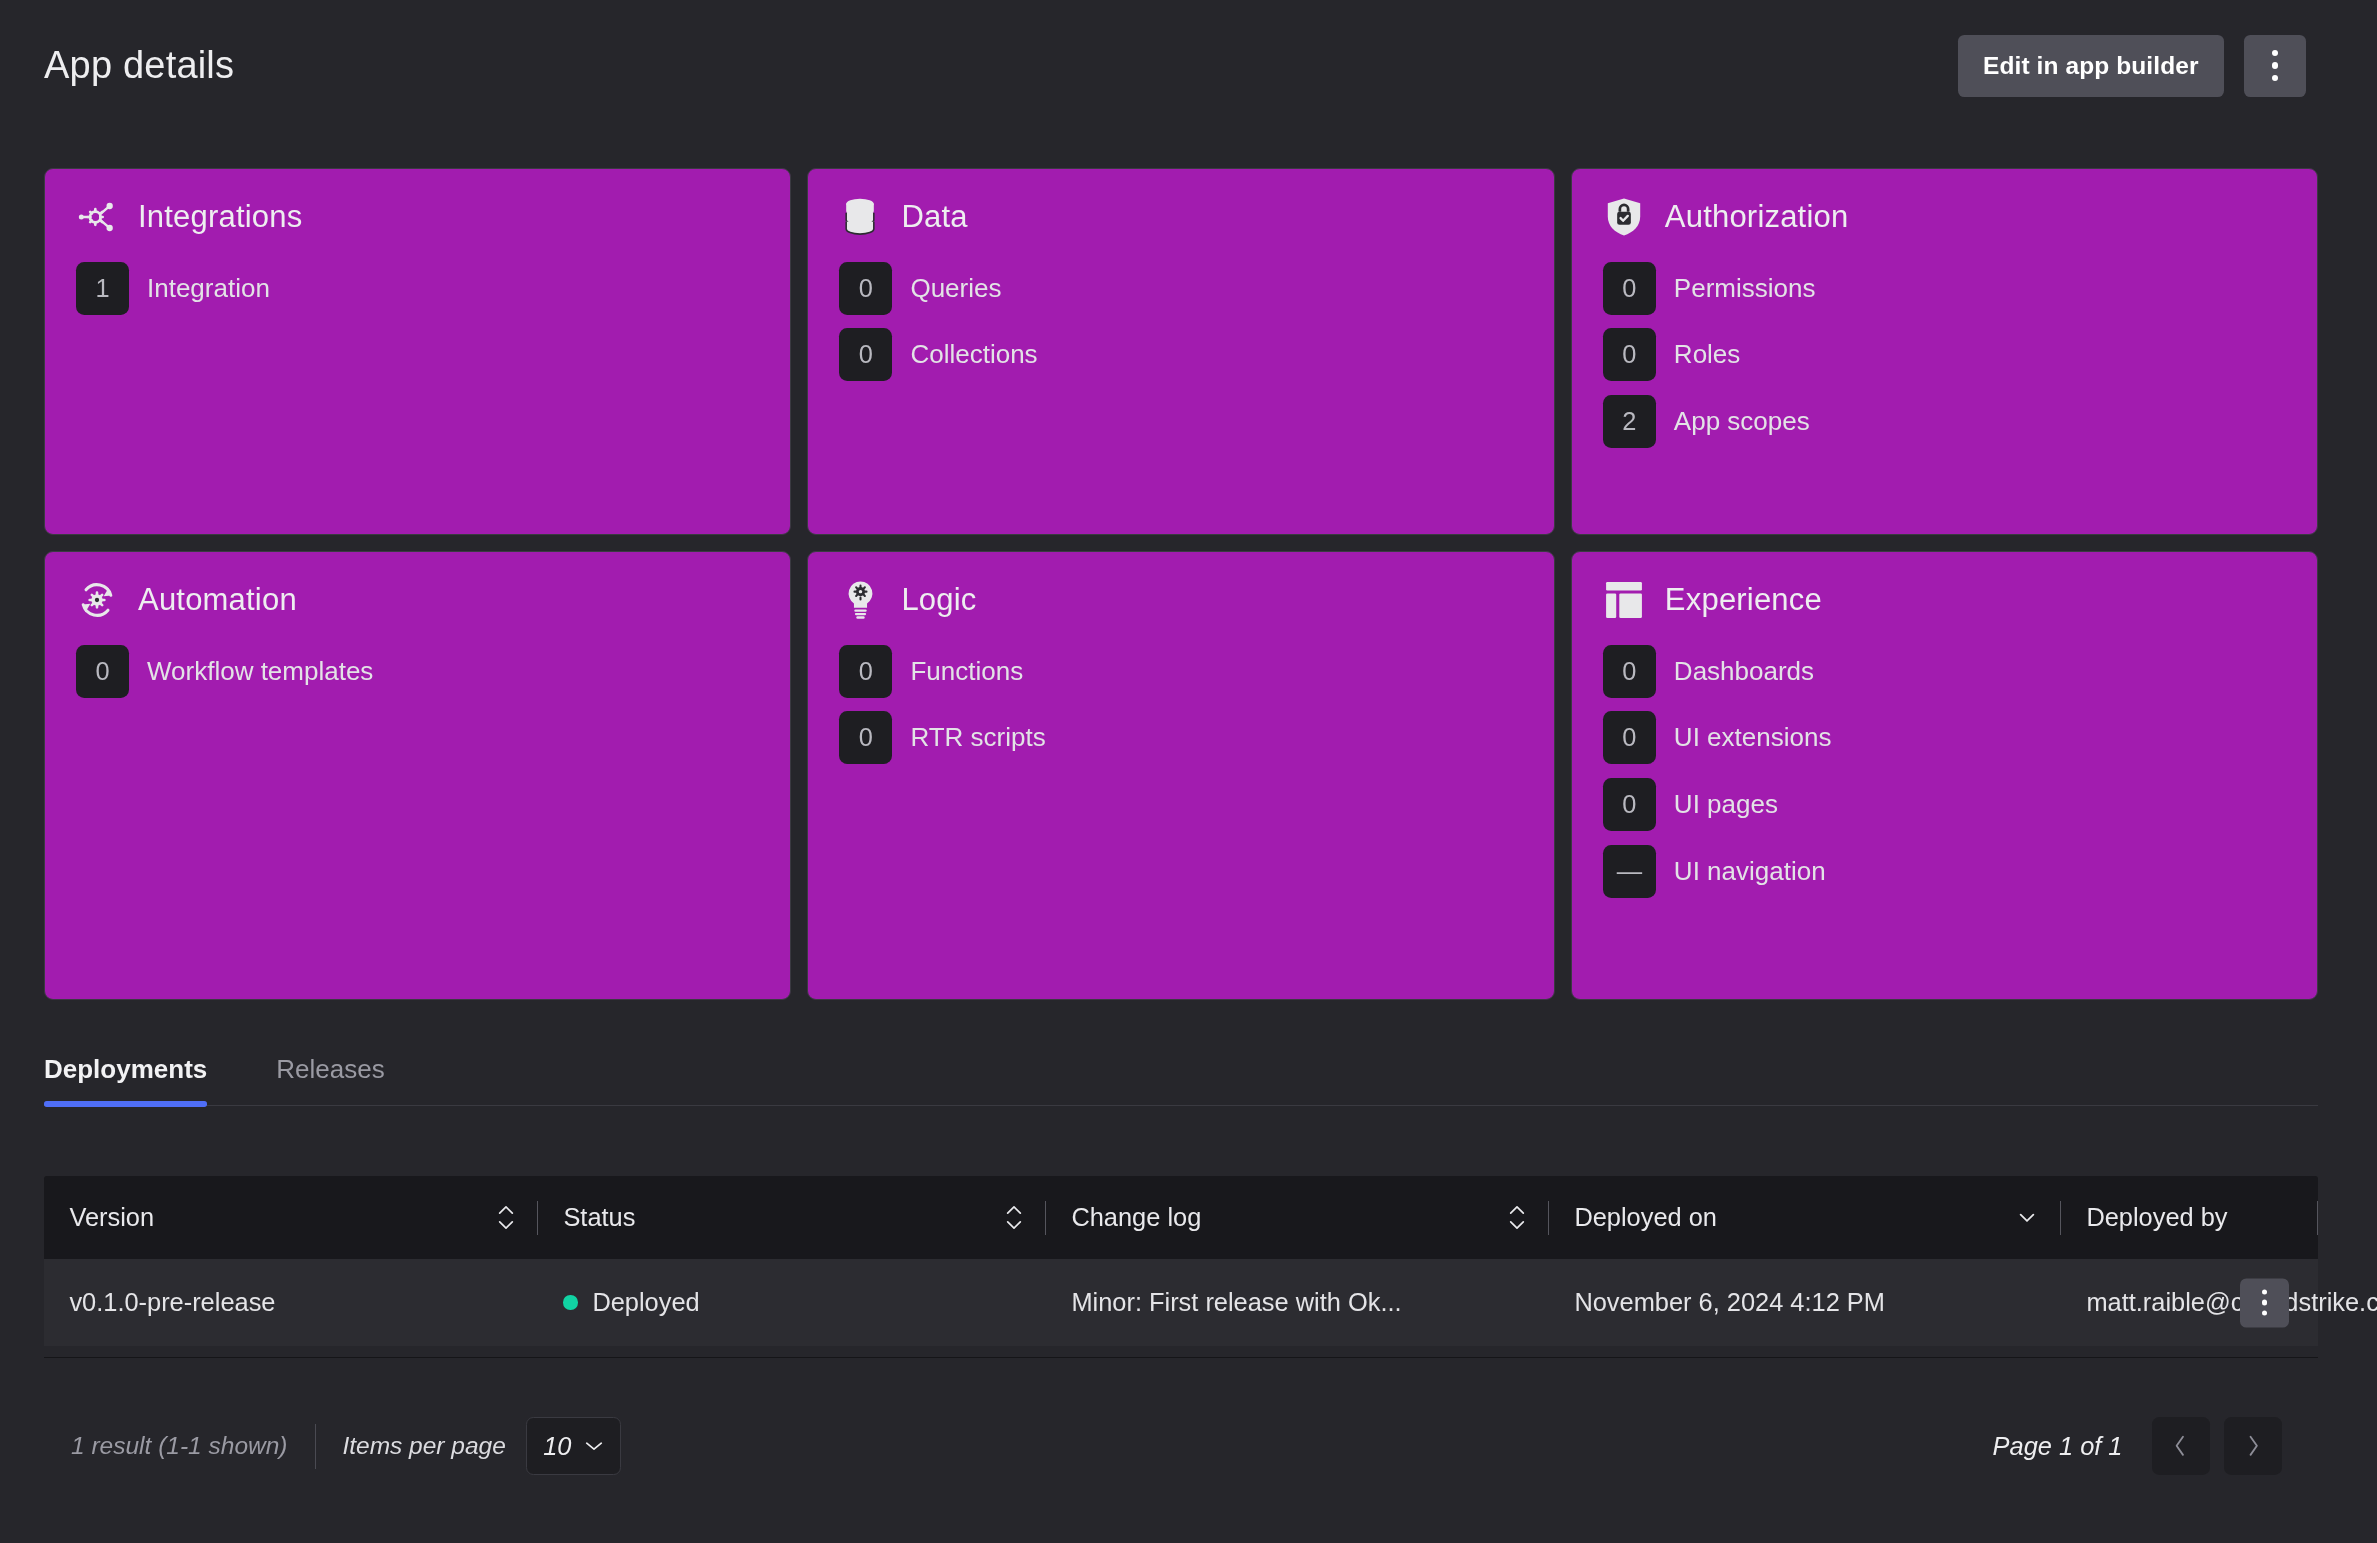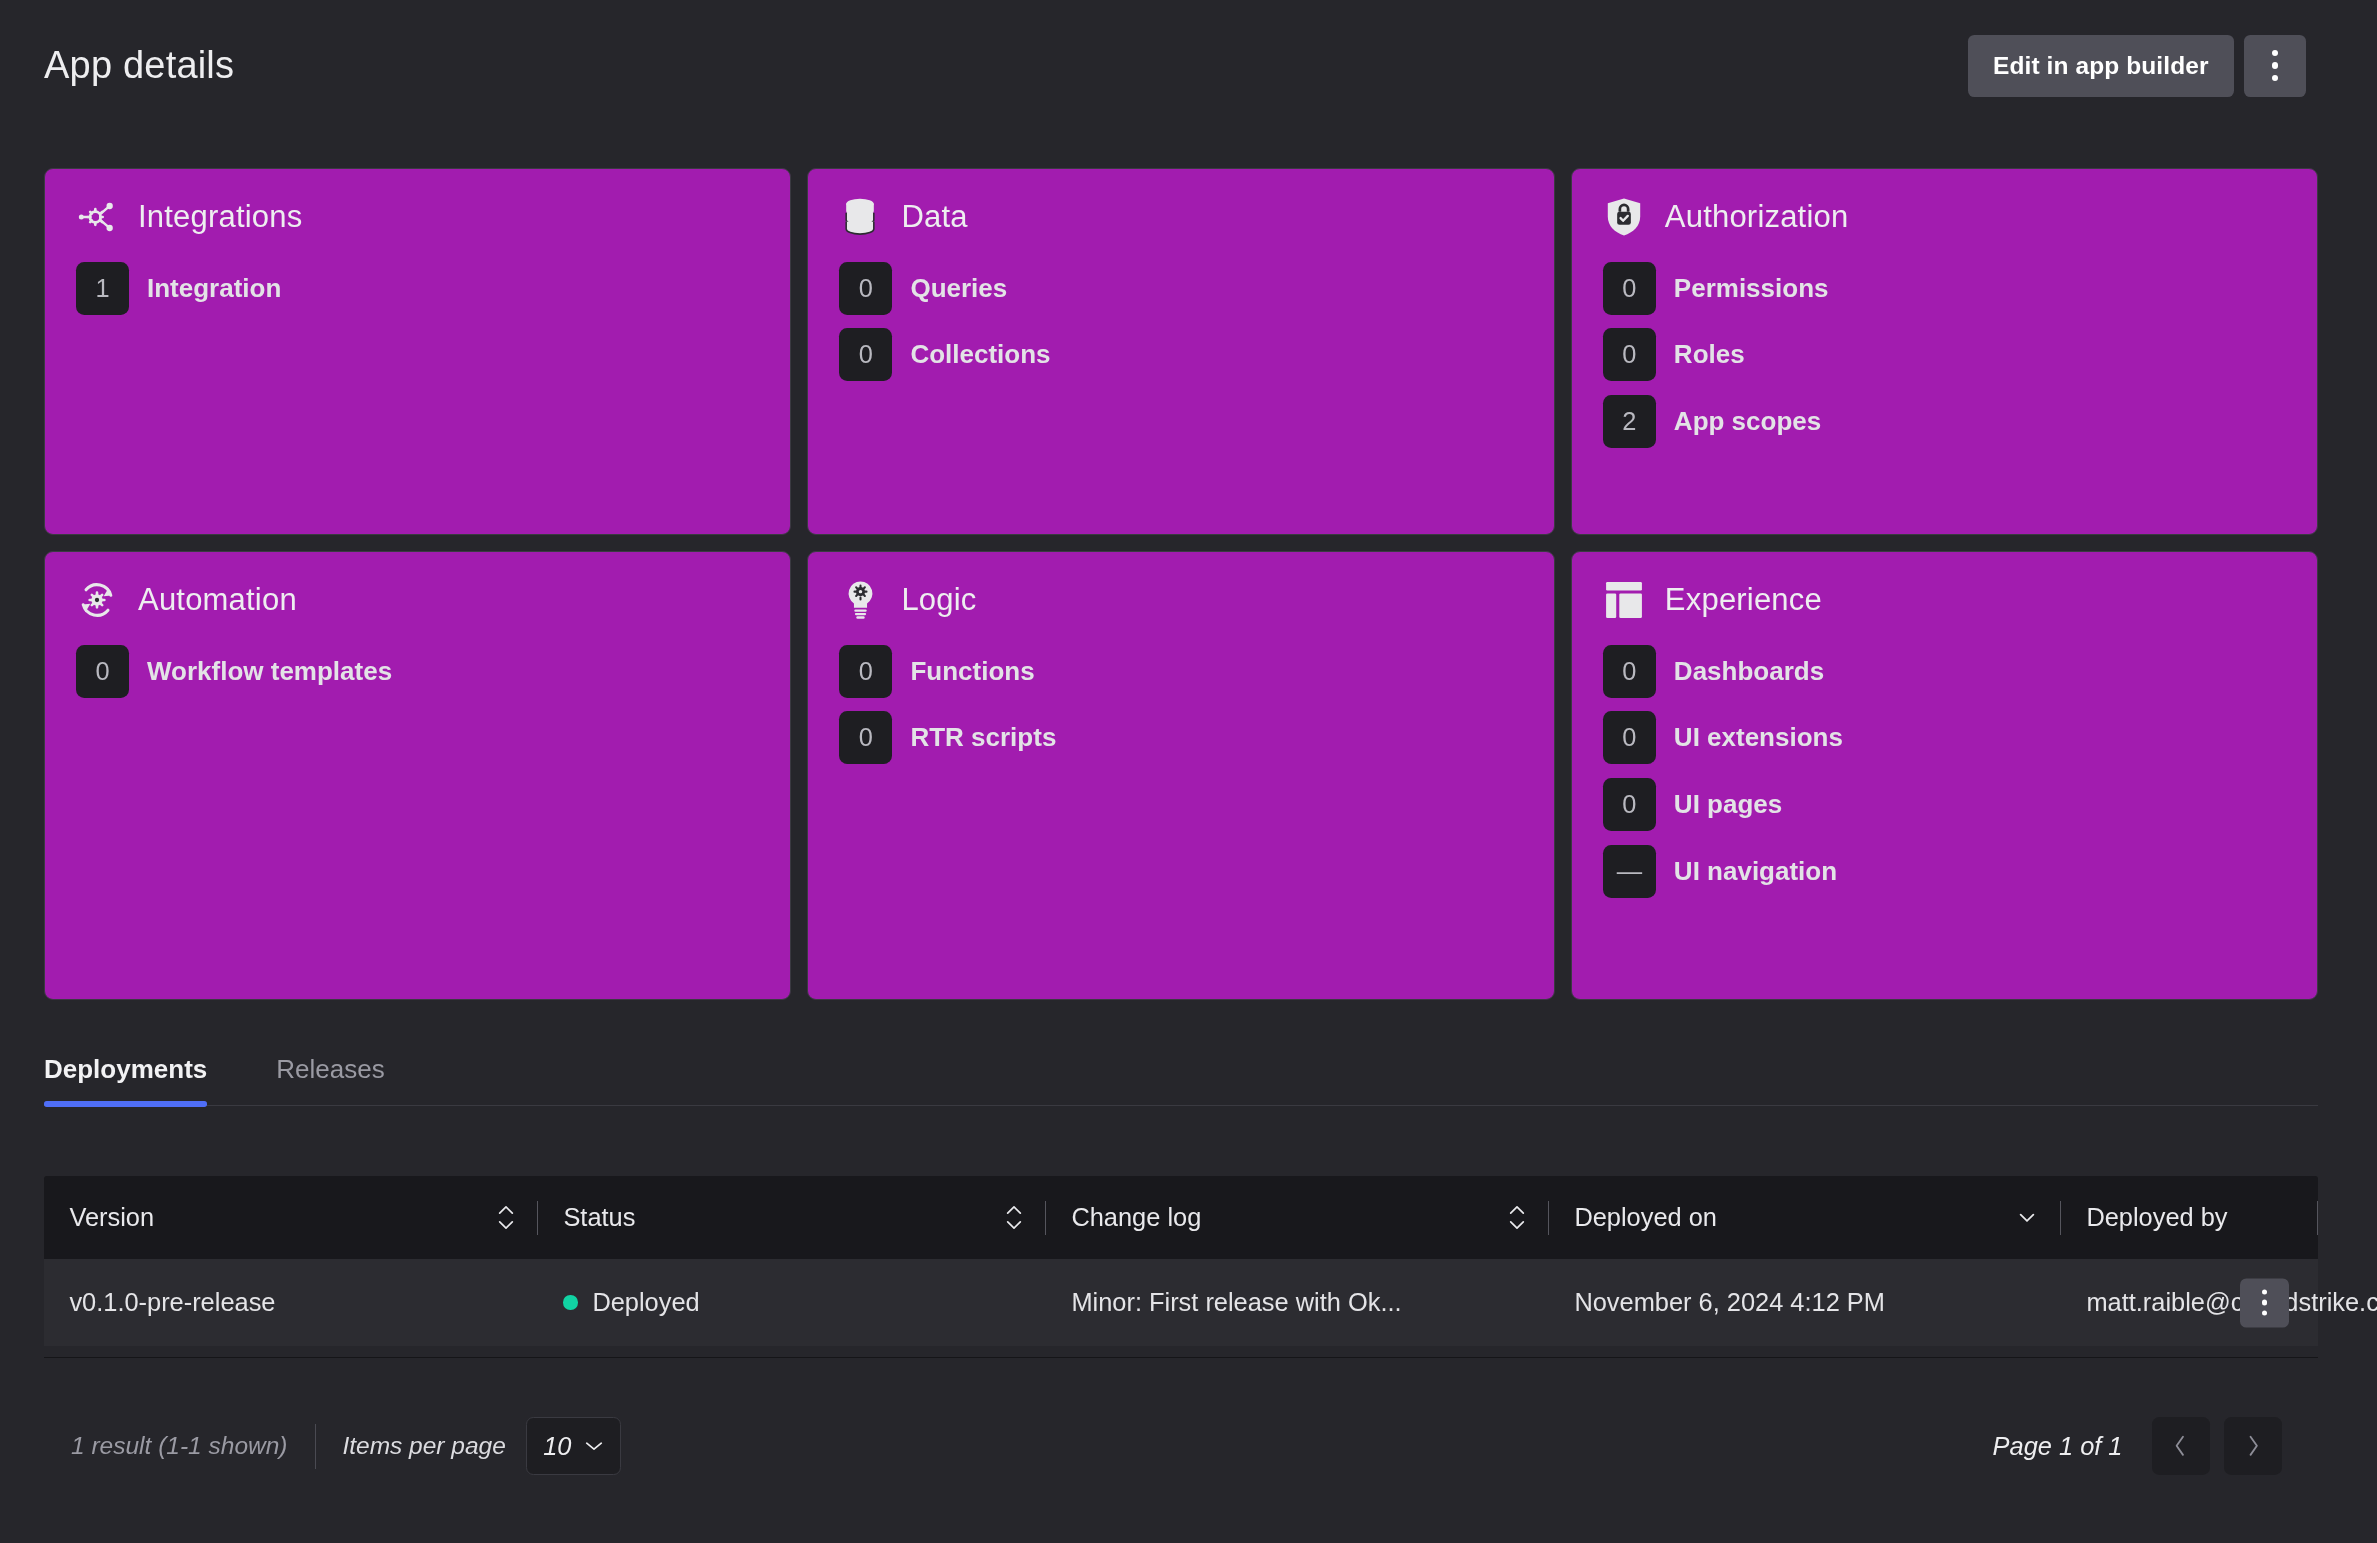--- a/index.html
+++ b/index.html
@@ -12,21 +12,21 @@
   }
   .page { width: 2377px; height: 1543px; position: relative; }
 
   
   .header {
     position: absolute; left: 0; top: 0; width: 2377px; height: 131px;
     display: flex; align-items: center; justify-content: space-between;
     padding: 0 71px 0 44px;
   }
   .page-title { font-size: 38px; font-weight: 400; color: #eeeef0; letter-spacing: 0.2px; }
-  .header-actions { display: flex; align-items: flex-start; gap: 10px; }
+  .header-actions { display: flex; align-items: flex-start; gap: 20px; }
   .btn-primary {
     background: #4f4f58; color: #ffffff; border: none; border-radius: 6.3px;
     height: 62px; padding: 0 25.4px; font-size: 24.5px; font-weight: 700;
     font-family: "Liberation Sans", sans-serif; cursor: pointer; letter-spacing: 0.1px;
   }
   .btn-kebab {
     background: #4f4f58; border: none; border-radius: 6.3px;
     width: 62px; height: 62px; display: flex; flex-direction: column;
     align-items: center; justify-content: center; gap: 6.3px; cursor: pointer;
   }
@@ -46,21 +46,21 @@
   .card-head { display: flex; align-items: center; gap: 20px; margin-bottom: 23.6px; }
   .card-icon { width: 42px; height: 42px; flex: 0 0 42px; display: flex; align-items: center; justify-content: center; }
   .card-icon svg { display: block; }
   .card-title { font-size: 31px; font-weight: 400; color: #eeeef0; letter-spacing: 0.2px; }
   .stat-row { display: flex; align-items: center; gap: 18px; margin-bottom: 13.6px; }
   .stat-badge {
     width: 53px; height: 53px; border-radius: 8.2px; background: #1e1e22;
     display: flex; align-items: center; justify-content: center;
     font-size: 25.4px; color: #b9b9c0; font-weight: 400;
   }
-  .stat-label { font-size: 26px; color: #e3e3e6; font-weight: 700; }
+  .stat-label { font-size: 26px; color: #e3e3e6; font-weight: 400; }
 
   
   .tabs {
     position: absolute; left: 44px; top: 1038px; width: 2274px; height: 68px;
     display: flex; align-items: flex-end; gap: 0;
     border-bottom: 0.9px solid #3a3a41;
   }
   .tab {
     font-size: 26px; padding: 0 29px 20px 29px; cursor: pointer;
     color: #9a9aa3; font-weight: 400; position: relative; background: none; border: none;

